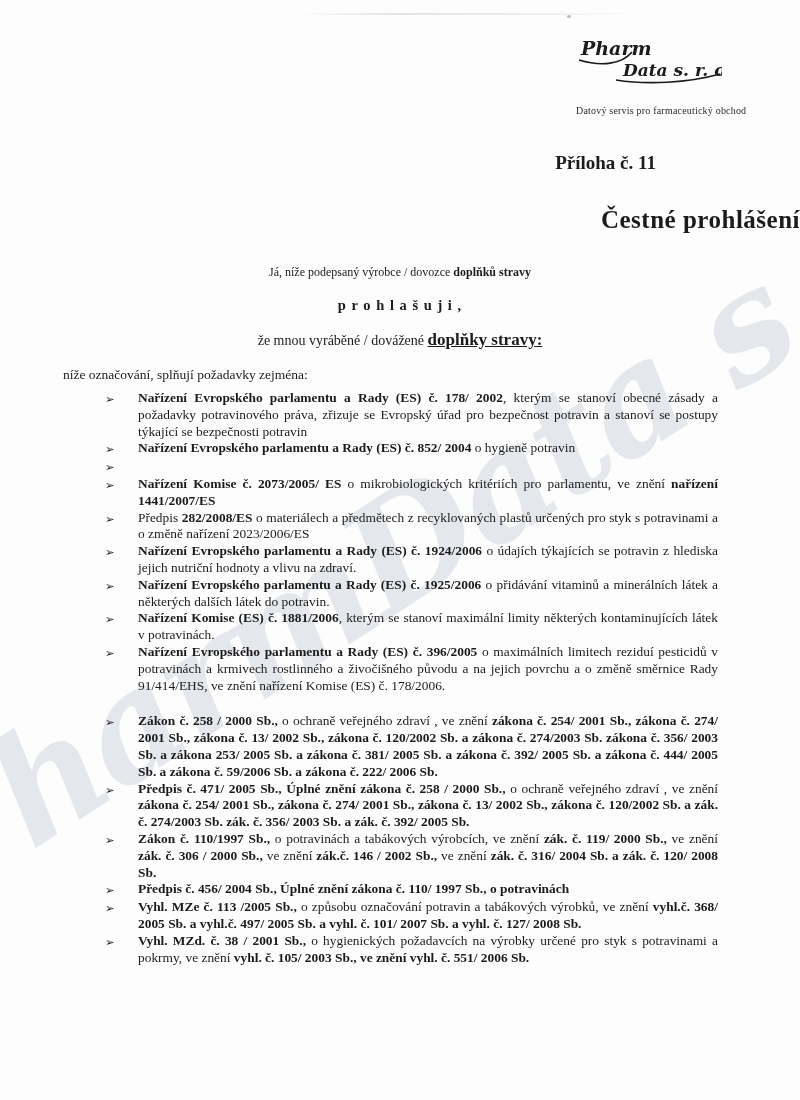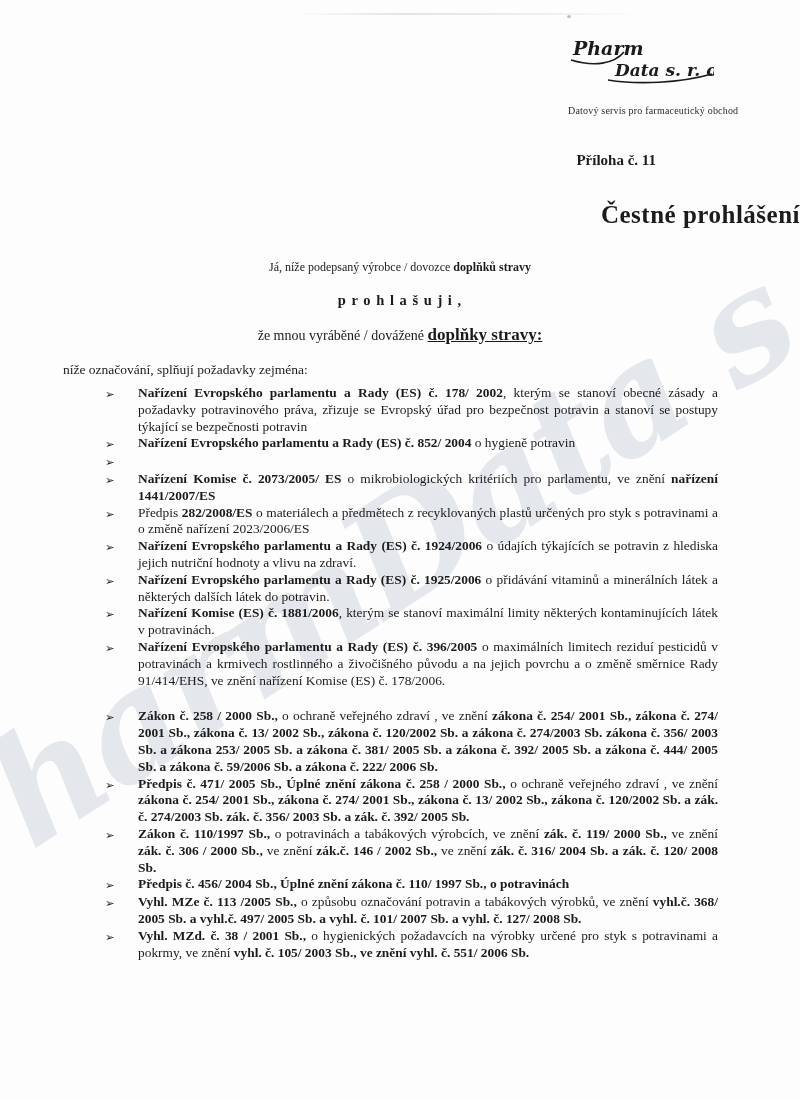--- a/index.html
+++ b/index.html
@@ -39,39 +39,39 @@
     font-size: 148px;
     letter-spacing: -4px;
     white-space: nowrap;
     color: #e4e7ec;
     user-select: none;
   }
 
   
   .logo-block {
     position: absolute;
-    top: 36px; right: 86px;
+    top: 36px; right: 78px;
     width: 146px;
     text-align: center;
   }
   .logo-tagline {
     font-family: "Liberation Serif", serif;
     font-size: 10px;
     letter-spacing: 0.2px;
     color: #2a2a2a;
     margin-top: 15px;
     white-space: nowrap;
   }
 
   .attachment {
     margin-top: 152px;
     padding-right: 144px;
     text-align: right;
     font-weight: bold;
-    font-size: 15px;
+    font-size: 19px;
     padding-left: 36px;
   }
 
   .title {
     margin: 32px 0 0 0;
     text-align: right;
     font-size: 25px;
     font-weight: bold;
     letter-spacing: 0.5px;
   }

